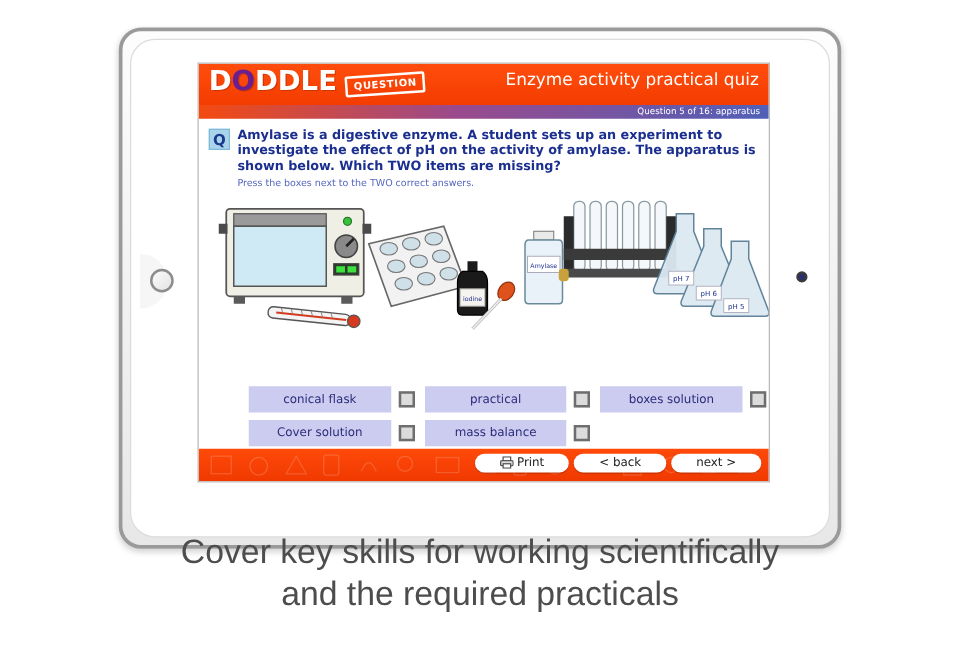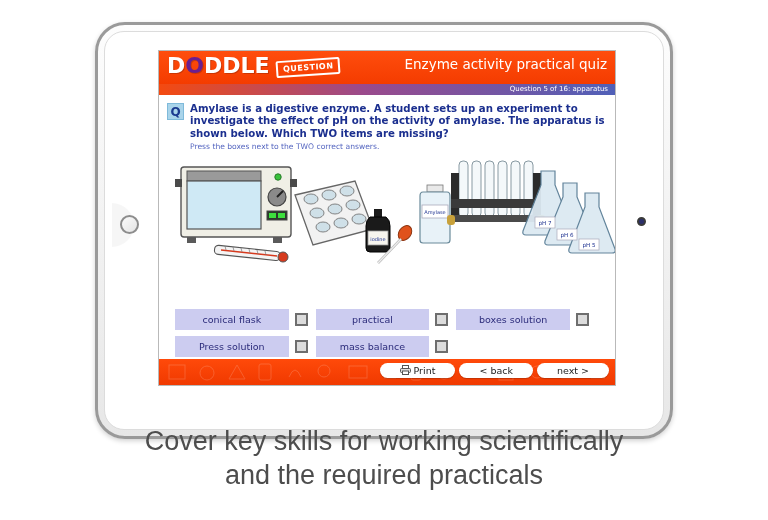--- a/index.html
+++ b/index.html
@@ -8,21 +8,21 @@
     background: #ffffff;
     font-family: "Liberation Sans", sans-serif;
     overflow: hidden;
   }
   #stage { position: relative; width: 768px; height: 520px; }
 
   
   .tablet {
     position: absolute; left: 95px; top: 22px;
     width: 578px; height: 417px;
-    border-radius: 30px;
+    border-radius: 18px;
     background: linear-gradient(180deg,#fdfdfd 0%,#f2f2f2 50%,#e7e7e7 100%);
     border: 3px solid #9a9a9a;
     box-shadow: 0 2px 5px rgba(0,0,0,.18);
   }
   .tablet-inner {
     position: absolute; left: 6px; top: 6px;
     width: calc(100% - 12px); height: calc(100% - 12px);
     border-radius: 20px;
     background: #ffffff;
     border: 1px solid #dcdcdc;
@@ -109,21 +109,21 @@
     color: #5566c0; font-size: 7.6px; font-weight: normal;
     margin-top: 2px; font-family: "DejaVu Sans", sans-serif;
   }
 
   
   .illus { position: relative; height: 128px; margin-top: 2px; }
   .illus svg { position: absolute; left: 0; top: 0; }
 
   
   .options {
-    position: absolute; left: 16px; top: 258px;
+    position: absolute; left: 40px; top: 258px;
     width: 414px;
     display: grid; grid-template-columns: repeat(3, 1fr);
     grid-gap: 6px 8px;
   }
   .opt { display: flex; align-items: center; gap: 6px; }
   .opt-label {
     flex: 1; background: #ccccf0; color: #2b2b7a;
     font-size: 9.5px; text-align: center; padding: 5px 2px;
     font-family: "DejaVu Sans", sans-serif;
   }
@@ -296,21 +296,21 @@
         </div>
         <div class="opt">
           <div class="opt-label">practical</div>
           <div class="opt-box"></div>
         </div>
         <div class="opt">
           <div class="opt-label">boxes solution</div>
           <div class="opt-box"></div>
         </div>
         <div class="opt">
-          <div class="opt-label">Press solution</div>
+          <div class="opt-label">Cover solution</div>
           <div class="opt-box"></div>
         </div>
         <div class="opt">
           <div class="opt-label">mass balance</div>
           <div class="opt-box"></div>
         </div>
       </div>
 
       <div class="slide-footer">
         <svg class="doodles" width="458" height="26" viewBox="0 0 458 26">

